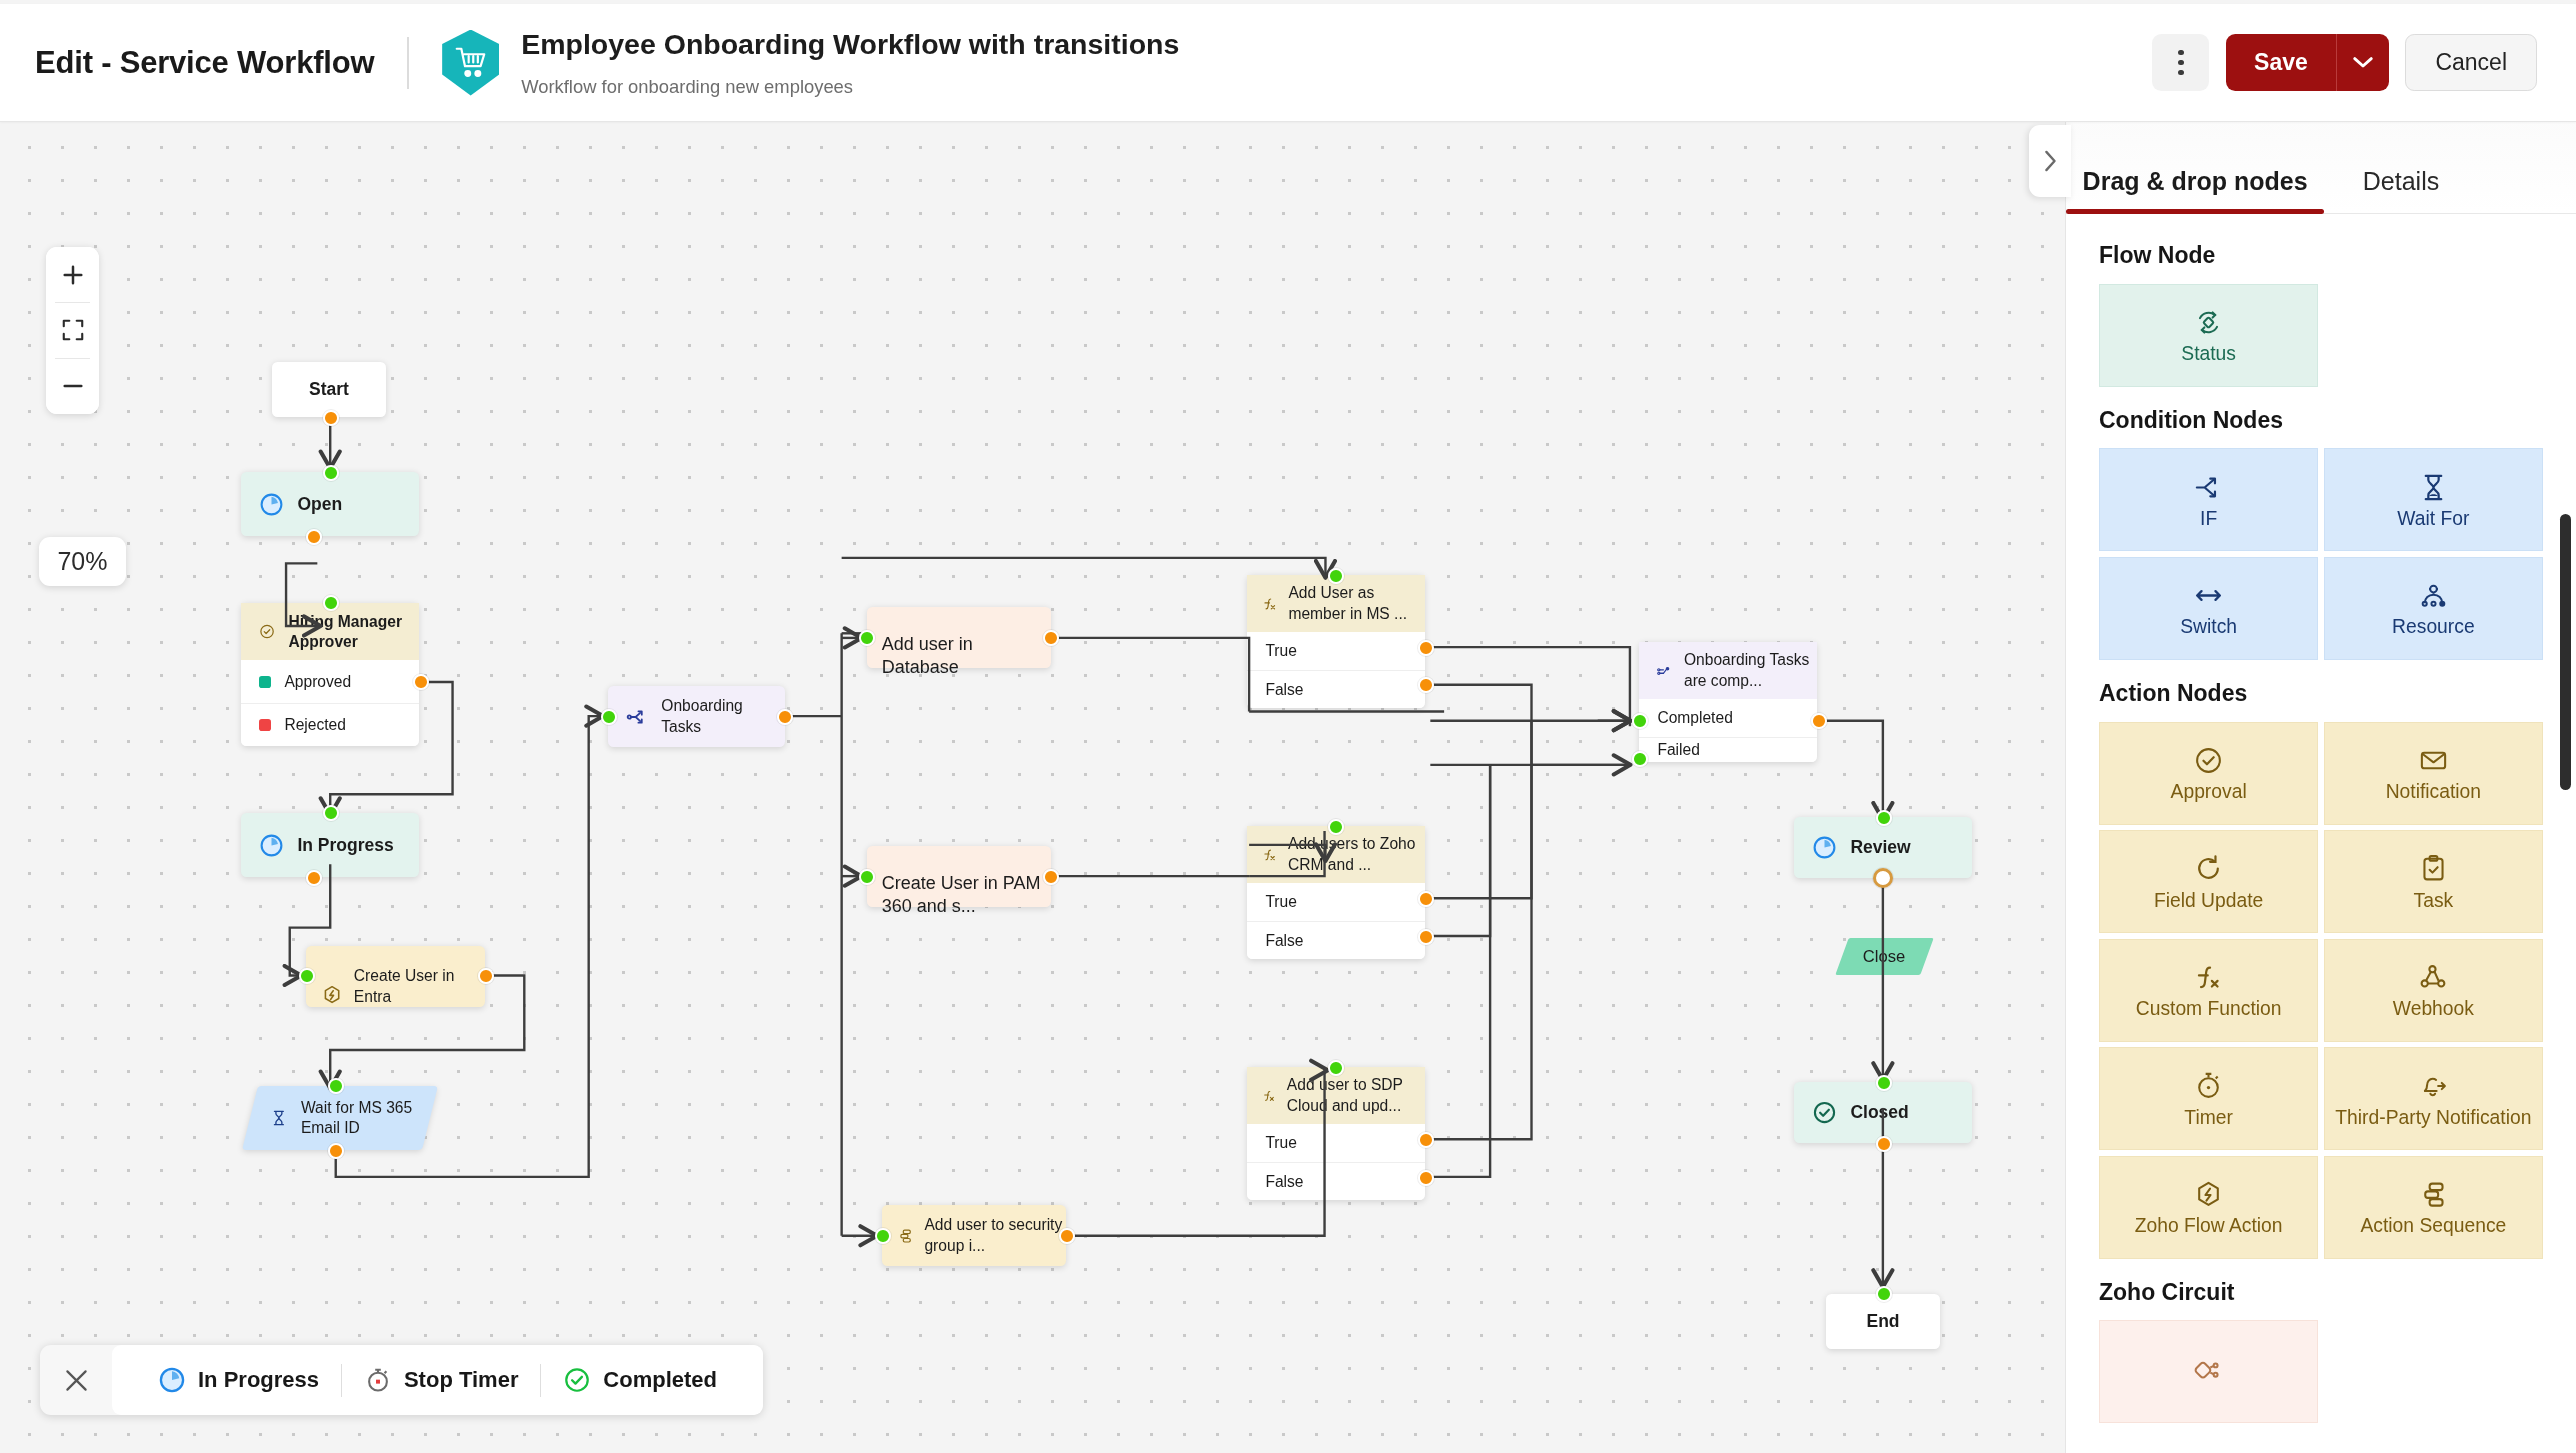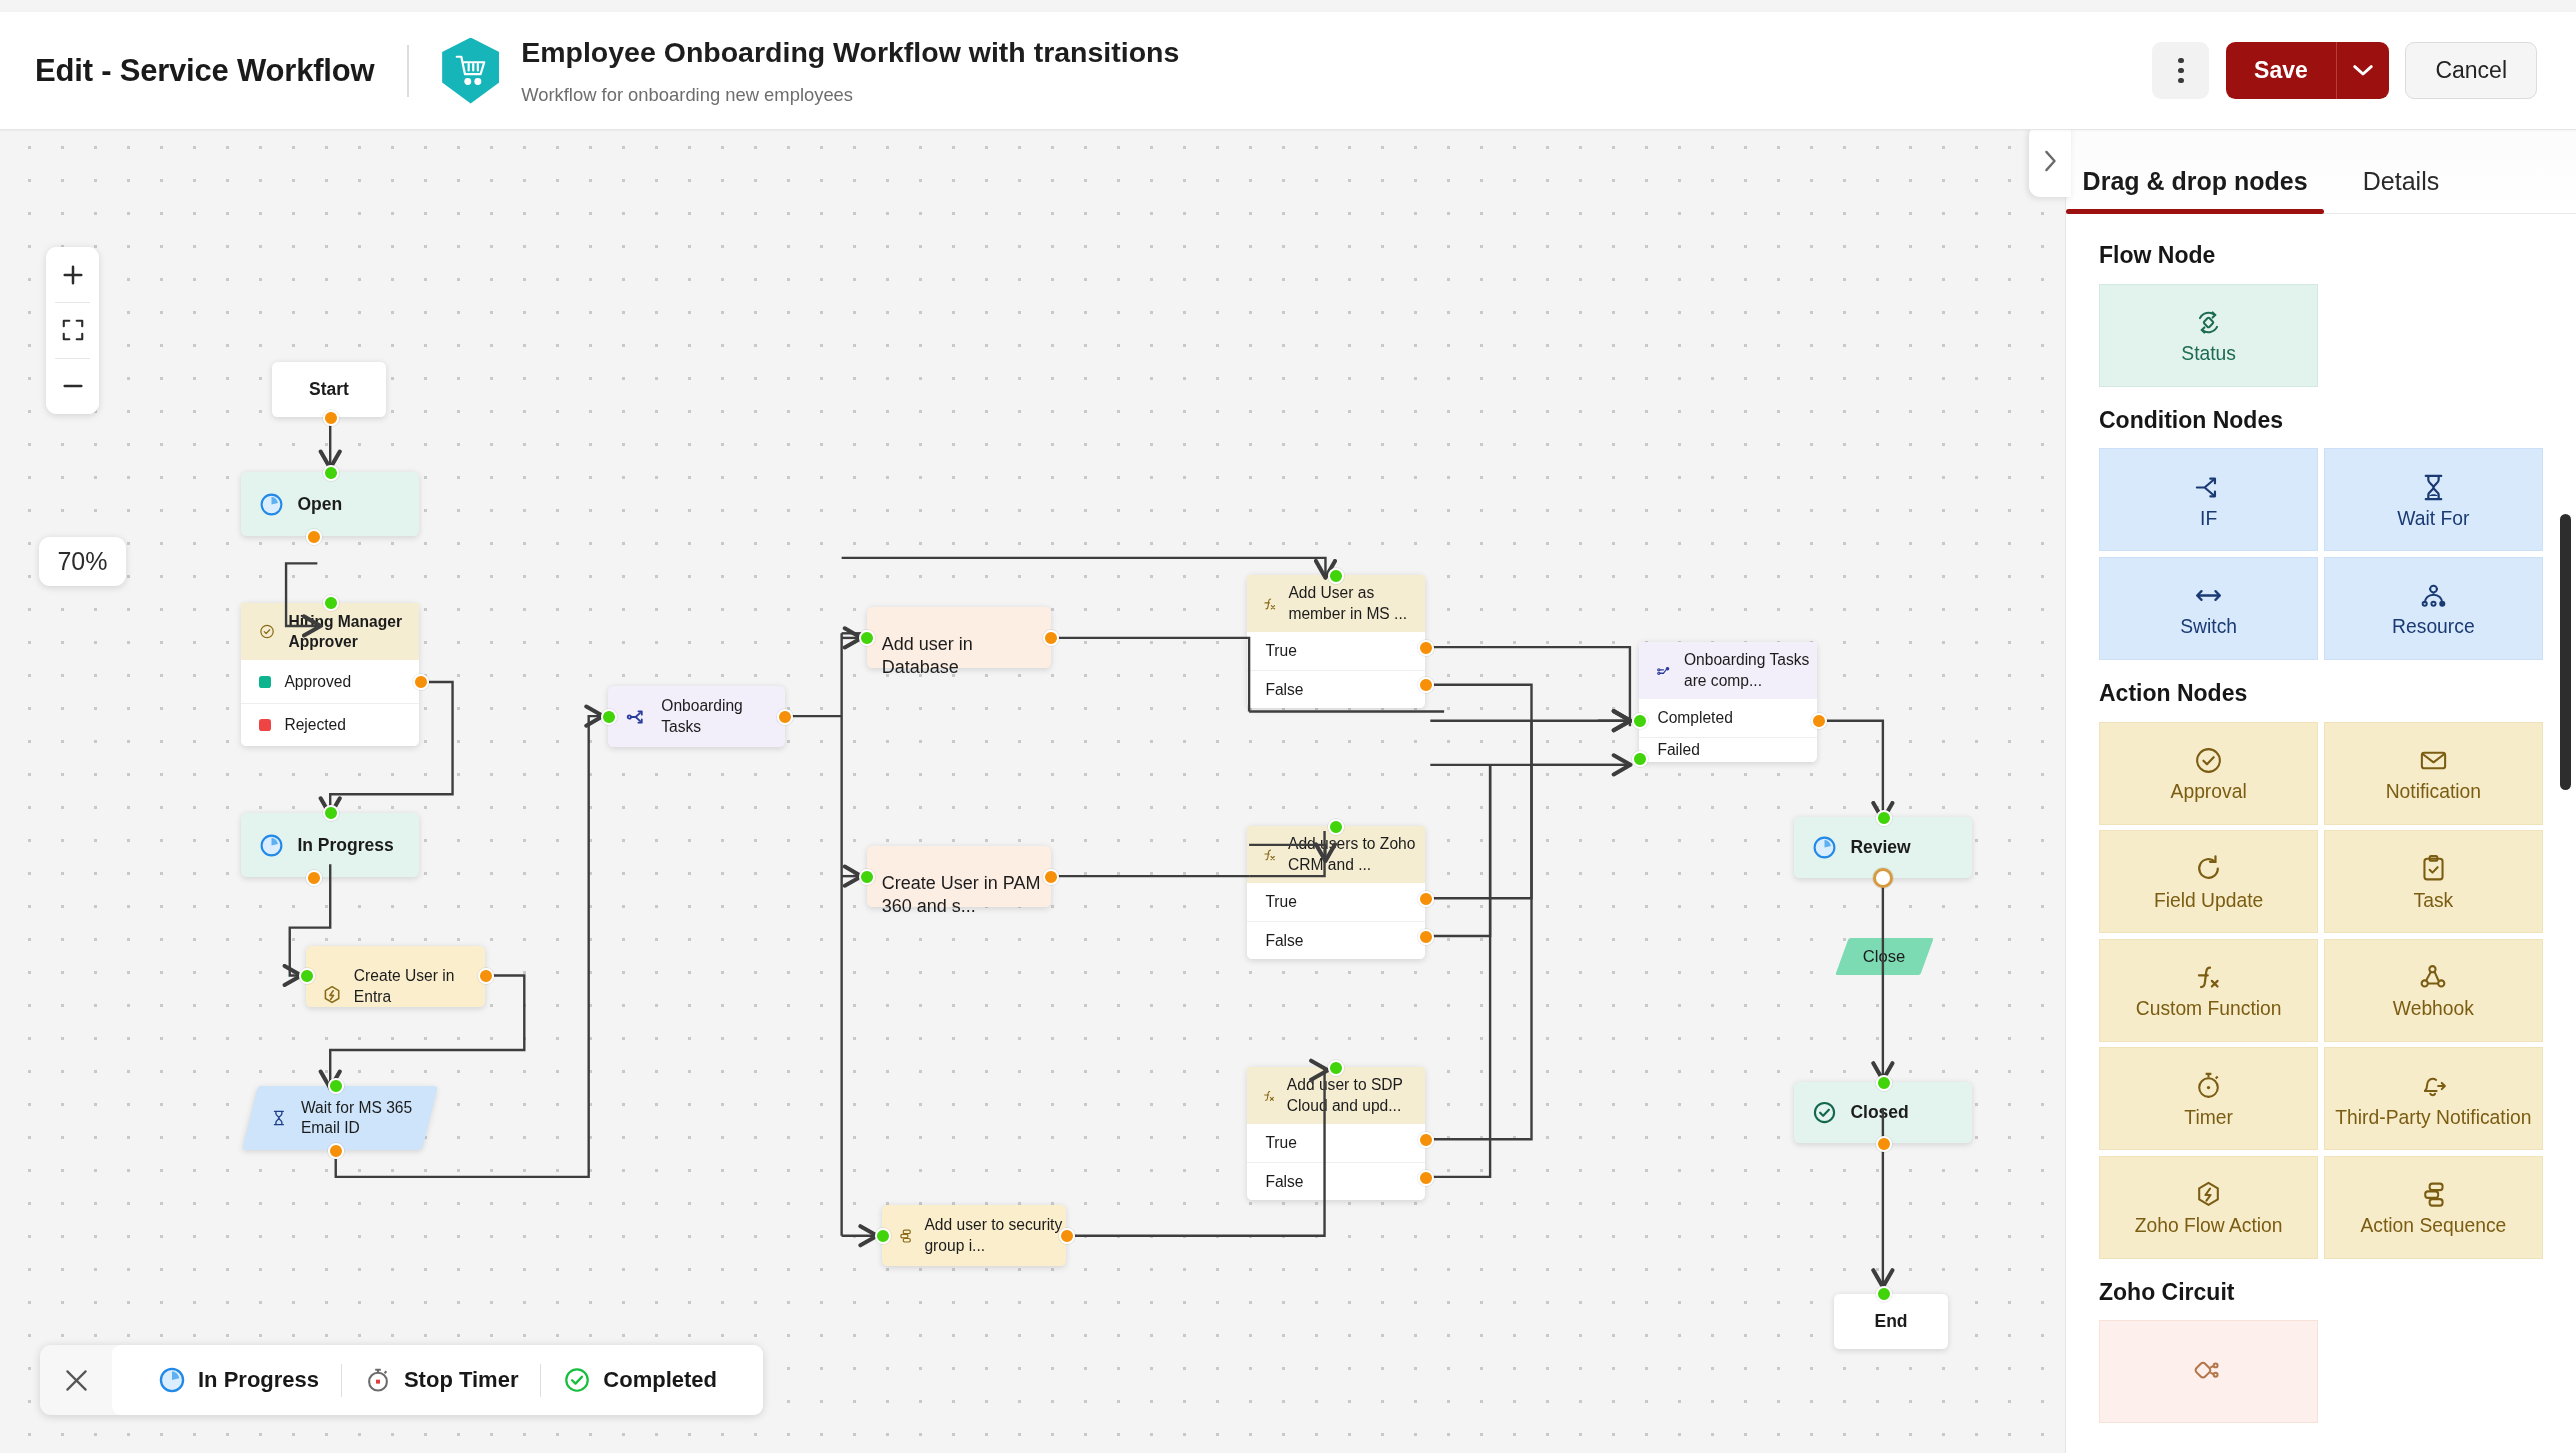--- a/index.html
+++ b/index.html
@@ -2,21 +2,21 @@
 <html style="font-size:14.7px"><head>
 <meta charset="utf-8">
 <style>
   * { box-sizing: border-box; margin:0; padding:0; }
   html,body { width:2576px; height:1454px; overflow:hidden; background:#ffffff;
     font-family:"Liberation Sans", sans-serif; }
 
   .app { position:relative; width:2576px; height:1454px; background:#f4f4f4; }
 
   
-  .header { position:absolute; left:0; top:12px; width:2576px; height:118px;
+  .header { position:absolute; left:0; top:4px; width:2576px; height:118px;
     background:#fff; display:flex; align-items:center; border-bottom:0.9px solid #e6e6e6;
     box-shadow:0 0.9px 2.8px rgba(0,0,0,.06); z-index:40; }
   .hdr-title { font-size:31px; font-weight:700; color:#1a1a1a; margin-left:35px; letter-spacing:-0.2px; }
   .hdr-sep { width:1.8px; height:52px; background:#dcdcdc; margin:0 33px; }
   .wf-icon { width:57px; height:66px; position:relative; flex:0 0 auto; }
   .wf-icon .shield { position:absolute; inset:0; background:#16b5ba;
     clip-path:polygon(50% 0%, 100% 22%, 100% 68%, 50% 100%, 0% 68%, 0% 22%);
     border-radius:9.2px; }
   .wf-icon svg { position:absolute; left:12px; top:14.7px; }
   .hdr-texts { margin-left:22px; }
@@ -490,21 +490,21 @@
     <div class="node n-status" style="left:1794px; top:964px; width:178px; height:61px;">
       <svg width="25" height="25" viewBox="0 0 24 24">
           <circle cx="12" cy="12" r="9.2" fill="none" stroke="#13674f" stroke-width="2"></circle>
           <path d="M7.8 12.2l2.9 2.9 5.5-5.8" fill="none" stroke="#13674f" stroke-width="2.1" stroke-linecap="round" stroke-linejoin="round"></path>
         </svg>
       <span>Closed</span>
     </div>
     <div class="port p-in" style="left:1876px; top:957px;"></div>
     <div class="port p-out" style="left:1876px; top:1018px;"></div>
 
-    <div class="node n-plain" style="left:1826px; top:1176px; width:114px; height:55px;margin-left:8px;">
+    <div class="node n-plain" style="left:1826px; top:1176px; width:114px; height:55px;">
       <span>End</span>
     </div>
     <div class="port p-in" style="left:1876px; top:1168px;"></div>
 
     <div class="legend-wrap">
       <div class="legend-x">
         <svg width="31" height="31" viewBox="0 0 34 34">
             <path d="M7 7l20 20M27 7L7 27" stroke="#555" stroke-width="2.4" stroke-linecap="round"></path>
           </svg>
       </div>

